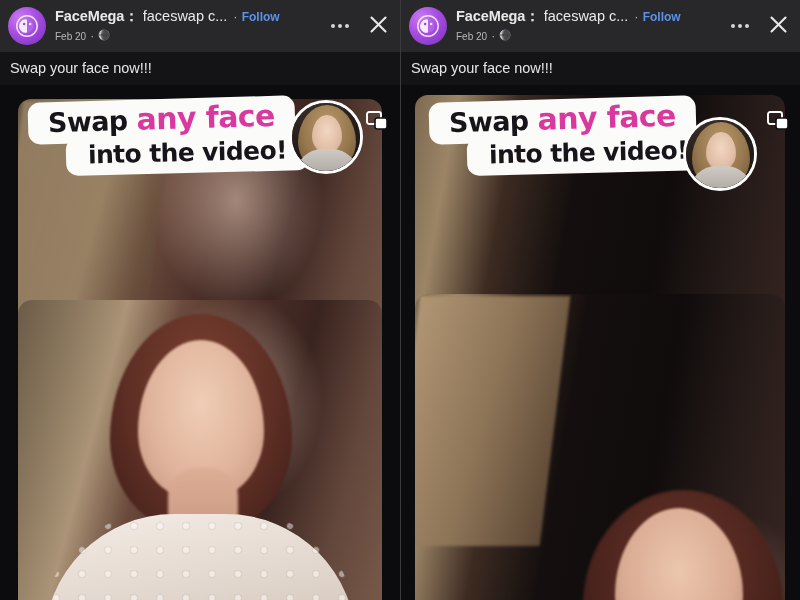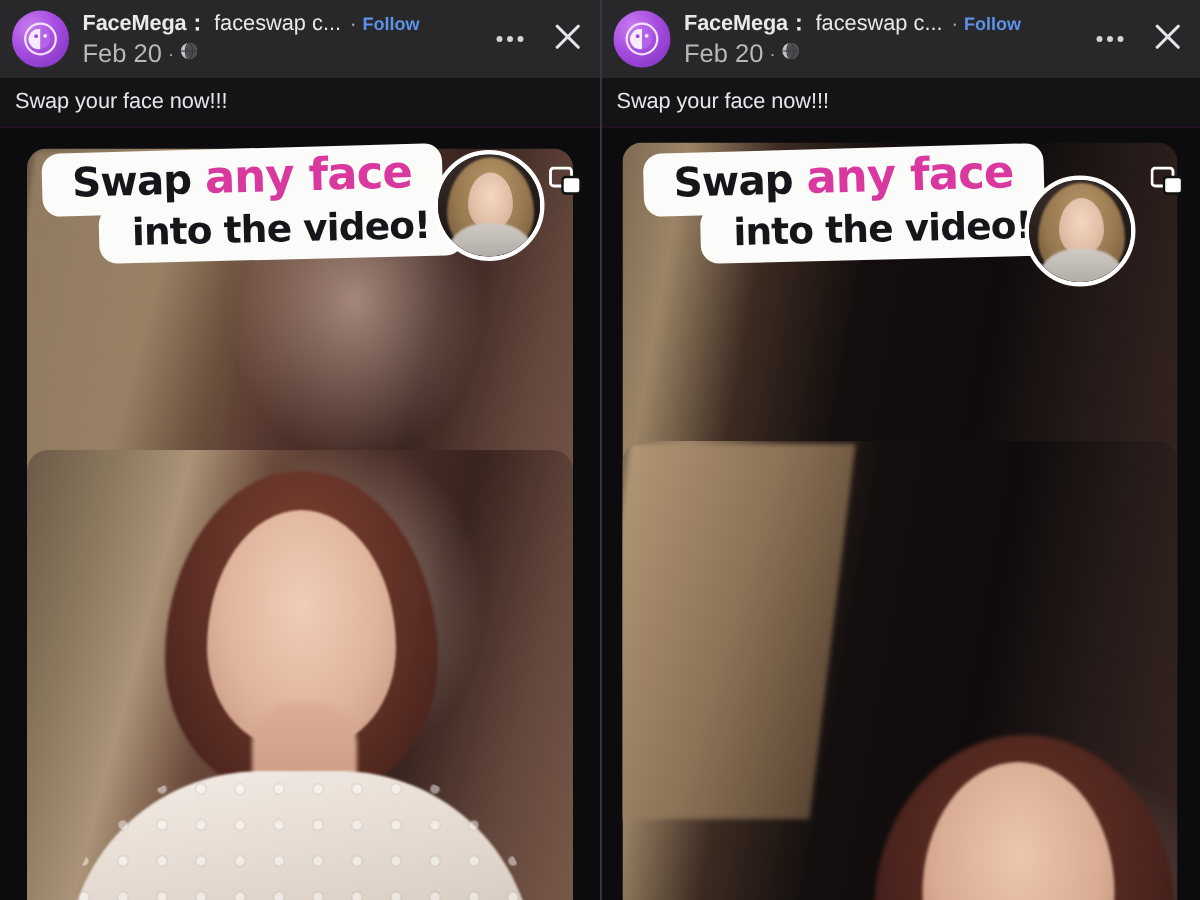--- a/index.html
+++ b/index.html
@@ -17,21 +17,21 @@
     width: 800px;
     height: 600px;
     display: flex;
     background: #0d0c0e;
   }
 
   .panel {
     position: relative;
     width: 400px;
     height: 600px;
-    background: #701a75;
+    background: #c4b5fd;
     overflow: hidden;
   }
 
   .panel.right { border-left: 1px solid #3a3a3c; }
 
   
   .post-header {
     position: relative;
     height: 52px;
     background: #28282a;
@@ -90,21 +90,21 @@
     font-weight: bold;
     cursor: pointer;
   }
   .hdr-line2 {
     display: flex;
     align-items: center;
     margin-top: 1px;
   }
   .timestamp {
     color: #b6b8bb;
-    font-size: 17px;
+    font-size: 10px;
   }
   .meta-dot {
     color: #b6b8bb;
     font-size: 12px;
     margin: 0 4px;
   }
   .globe-icon { display: block; }
 
   .hdr-actions {
     display: flex;

